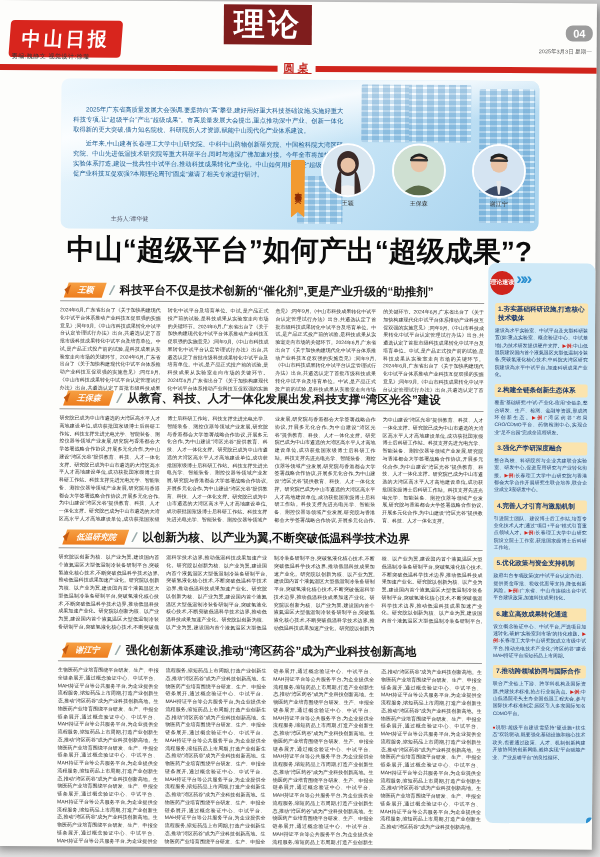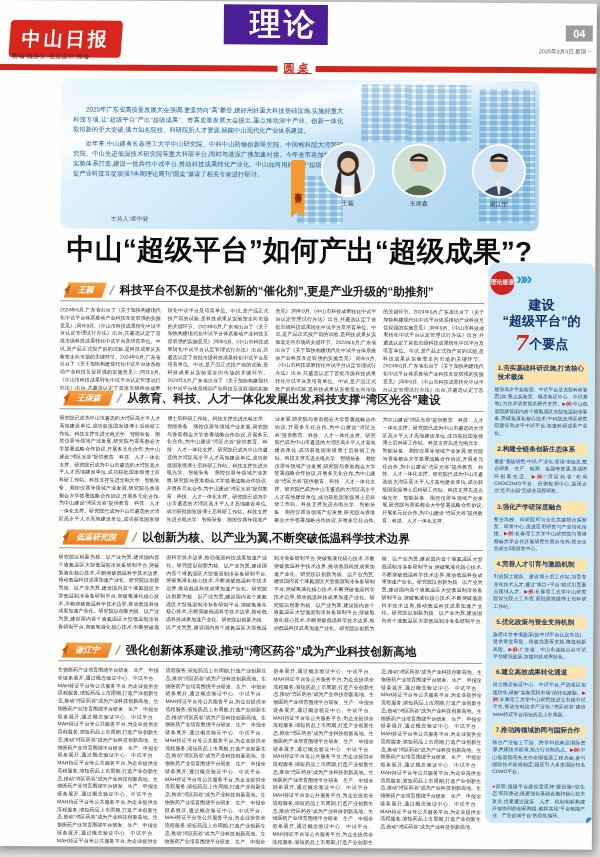--- a/index.html
+++ b/index.html
@@ -10,23 +10,23 @@
     transform:rotate(0.35deg);transform-origin:0 0;box-shadow:3px 4px 8px rgba(0,0,0,.38);}
 
   
   .logo{position:absolute;left:10px;top:20px;width:112px;height:37px;background:#d8251d;border-radius:4px;
     color:#fff;display:flex;align-items:center;justify-content:center;font-family:"DejaVu Serif",serif;
     font-size:19px;font-weight:bold;letter-spacing:3px;transform:skewX(-4deg);}
   .credits{position:absolute;left:12px;top:52px;font-size:6px;color:#333;letter-spacing:.5px;}
   .weekly{position:absolute;left:224px;top:3px;display:flex;gap:2px;}
   .wbox{width:88px;height:40px;display:flex;align-items:center;justify-content:center;
     color:#fff;font-size:31px;font-weight:900;letter-spacing:3px;}
-  .wb1{background:#4c1d95;padding-left:16px;} .wb2{background:#b5b5b5;}
+  .wb1{background:#7f1d1d;} .wb2{background:#b5b5b5;}
   .pageno{position:absolute;right:4px;top:22px;width:27px;height:16px;background:#9c9c9c;color:#fff;
-    font-size:11px;font-weight:bold;display:flex;align-items:center;justify-content:center;}
+    font-size:11px;font-weight:bold;display:flex;align-items:center;justify-content:center;border-radius:7px;}
   .dateline{position:absolute;right:5px;top:45px;font-size:5.5px;color:#555;}
   .bar{position:absolute;top:64px;height:6px;background:#d0241c;}
   .bar-l{left:0;width:278px;} .bar-r{left:316px;right:0;}
   .col-label{position:absolute;left:282px;top:59px;width:32px;text-align:center;color:#c3251e;
     font-family:"DejaVu Serif",serif;font-size:11px;font-weight:bold;letter-spacing:3px;text-decoration:underline;}
 
   
   .hero{position:absolute;left:62px;top:78px;width:478px;height:150px;border-radius:8px;overflow:hidden;
     background:linear-gradient(135deg,#eef8fe 0%,#cfe9f8 45%,#a6d2ee 100%);}
   .streak{position:absolute;left:-40px;top:-34px;width:700px;height:90px;
@@ -197,25 +197,20 @@
         <span class="tag">谢江宁</span>
         <span class="slash">/</span>
         <span class="sec-title">强化创新体系建设,推动“湾区药谷”成为产业科技创新高地</span>
       </div>
       <div class="sec-body">生物医药产业培育围绕平台研发、生产、申报全链条展开,通过概念验证中心、中试平台、MAH持证平台等公共服务平台,为企业提供全流程服务,缩短药品上市周期,打造产业创新生态,推动“湾区药谷”成为产业科技创新高地。生物医药产业培育围绕平台研发、生产、申报全链条展开,通过概念验证中心、中试平台、MAH持证平台等公共服务平台,为企业提供全流程服务,缩短药品上市周期,打造产业创新生态,推动“湾区药谷”成为产业科技创新高地。生物医药产业培育围绕平台研发、生产、申报全链条展开,通过概念验证中心、中试平台、MAH持证平台等公共服务平台,为企业提供全流程服务,缩短药品上市周期,打造产业创新生态,推动“湾区药谷”成为产业科技创新高地。生物医药产业培育围绕平台研发、生产、申报全链条展开,通过概念验证中心、中试平台、MAH持证平台等公共服务平台,为企业提供全流程服务,缩短药品上市周期,打造产业创新生态,推动“湾区药谷”成为产业科技创新高地。生物医药产业培育围绕平台研发、生产、申报全链条展开,通过概念验证中心、中试平台、MAH持证平台等公共服务平台,为企业提供全流程服务,缩短药品上市周期,打造产业创新生态,推动“湾区药谷”成为产业科技创新高地。生物医药产业培育围绕平台研发、生产、申报全链条展开,通过概念验证中心、中试平台、MAH持证平台等公共服务平台,为企业提供全流程服务,缩短药品上市周期,打造产业创新生态,推动“湾区药谷”成为产业科技创新高地。生物医药产业培育围绕平台研发、生产、申报全链条展开,通过概念验证中心、中试平台、MAH持证平台等公共服务平台,为企业提供全流程服务,缩短药品上市周期,打造产业创新生态,推动“湾区药谷”成为产业科技创新高地。生物医药产业培育围绕平台研发、生产、申报全链条展开,通过概念验证中心、中试平台、MAH持证平台等公共服务平台,为企业提供全流程服务,缩短药品上市周期,打造产业创新生态,推动“湾区药谷”成为产业科技创新高地。生物医药产业培育围绕平台研发、生产、申报全链条展开,通过概念验证中心、中试平台、MAH持证平台等公共服务平台,为企业提供全流程服务,缩短药品上市周期,打造产业创新生态,推动“湾区药谷”成为产业科技创新高地。生物医药产业培育围绕平台研发、生产、申报全链条展开,通过概念验证中心、中试平台、MAH持证平台等公共服务平台,为企业提供全流程服务,缩短药品上市周期,打造产业创新生态,推动“湾区药谷”成为产业科技创新高地。生物医药产业培育围绕平台研发、生产、申报全链条展开,通过概念验证中心、中试平台、MAH持证平台等公共服务平台,为企业提供全流程服务,缩短药品上市周期,打造产业创新生态,推动“湾区药谷”成为产业科技创新高地。生物医药产业培育围绕平台研发、生产、申报全链条展开,通过概念验证中心、中试平台、MAH持证平台等公共服务平台,为企业提供全流程服务,缩短药品上市周期,打造产业创新生态,推动“湾区药谷”成为产业科技创新高地。生物医药产业培育围绕平台研发、生产、申报全链条展开,通过概念验证中心、中试平台、MAH持证平台等公共服务平台,为企业提供全流程服务,缩短药品上市周期,打造产业创新生态,推动“湾区药谷”成为产业科技创新高地。生物医药产业培育围绕平台研发、生产、申报全链条展开,通过概念验证中心、中试平台、MAH持证平台等公共服务平台,为企业提供全流程服务,缩短药品上市周期,打造产业创新生态,推动“湾区药谷”成为产业科技创新高地。生物医药产业培育围绕平台研发、生产、申报全链条展开,通过概念验证中心、中试平台、MAH持证平台等公共服务平台,为企业提供全流程服务,缩短药品上市周期,打造产业创新生态,推动“湾区药谷”成为产业科技创新高地。生物医药产业培育围绕平台研发、生产、申报全链条展开,通过概念验证中心、中试平台、MAH持证平台等公共服务平台,为企业提供全流程服务,缩短药品上市周期,打造产业创新生态,推动“湾区药谷”成为产业科技创新高地。生物医药产业培育围绕平台研发、生产、申报全链条展开,通过概念验证中心、中试平台、MAH持证平台等公共服务平台,为企业提供全流程服务,缩短药品上市周期,打造产业创新生态,推动“湾区药谷”成为产业科技创新高地。生物医药产业培育围绕平台研发、生产、申报全链条展开,通过概念验证中心、中试平台、MAH持证平台等公共服务平台,为企业提供全流程服务,缩短药品上市周期,打造产业创新生态,推动“湾区药谷”成为产业科技创新高地。</div>
     </div>
 
     <div class="sidebar">
       <div class="badge">理论速读</div>
       <div class="chevrons">»»</div>
-      <div class="sb-title">
-        <span>建设</span><br>
-        <span>“超级平台”的</span><br>
-        <span class="num7">7</span><span>个要点</span>
-      </div>
 
       <div class="point">
         <div class="p-head">1.夯实基础科研设施,打造核心技术载体</div>
         <div class="p-body"><span>建设高水平实验室、中试平台及大型科研装置(如:重点实验室、概念验证中心、中试基地),为技术研发提供硬件支撑。</span><span class="ex-label">▶例:</span><span>中山低温院建设国内首个液氦温区大型低温制冷装备,突破氢液化核心技术;中科院大湾区研究院建设高水平中试平台,加速科研成果产业化。</span></div>
       </div>
       <div class="point">
         <div class="p-head">2.构建全链条创新生态体系</div>
         <div class="p-body"><span>覆盖“基础研究-中试-产业化-应用”全链条,整合研发、生产、检测、金融等资源,形成闭环创新生态。</span><span class="ex-label">▶例:</span><span>“湾区药谷”布局CRO/CDMO平台、药物检测中心,实现企业“足不出园”完成全流程研发。</span></div>
       </div>
       <div class="point">

